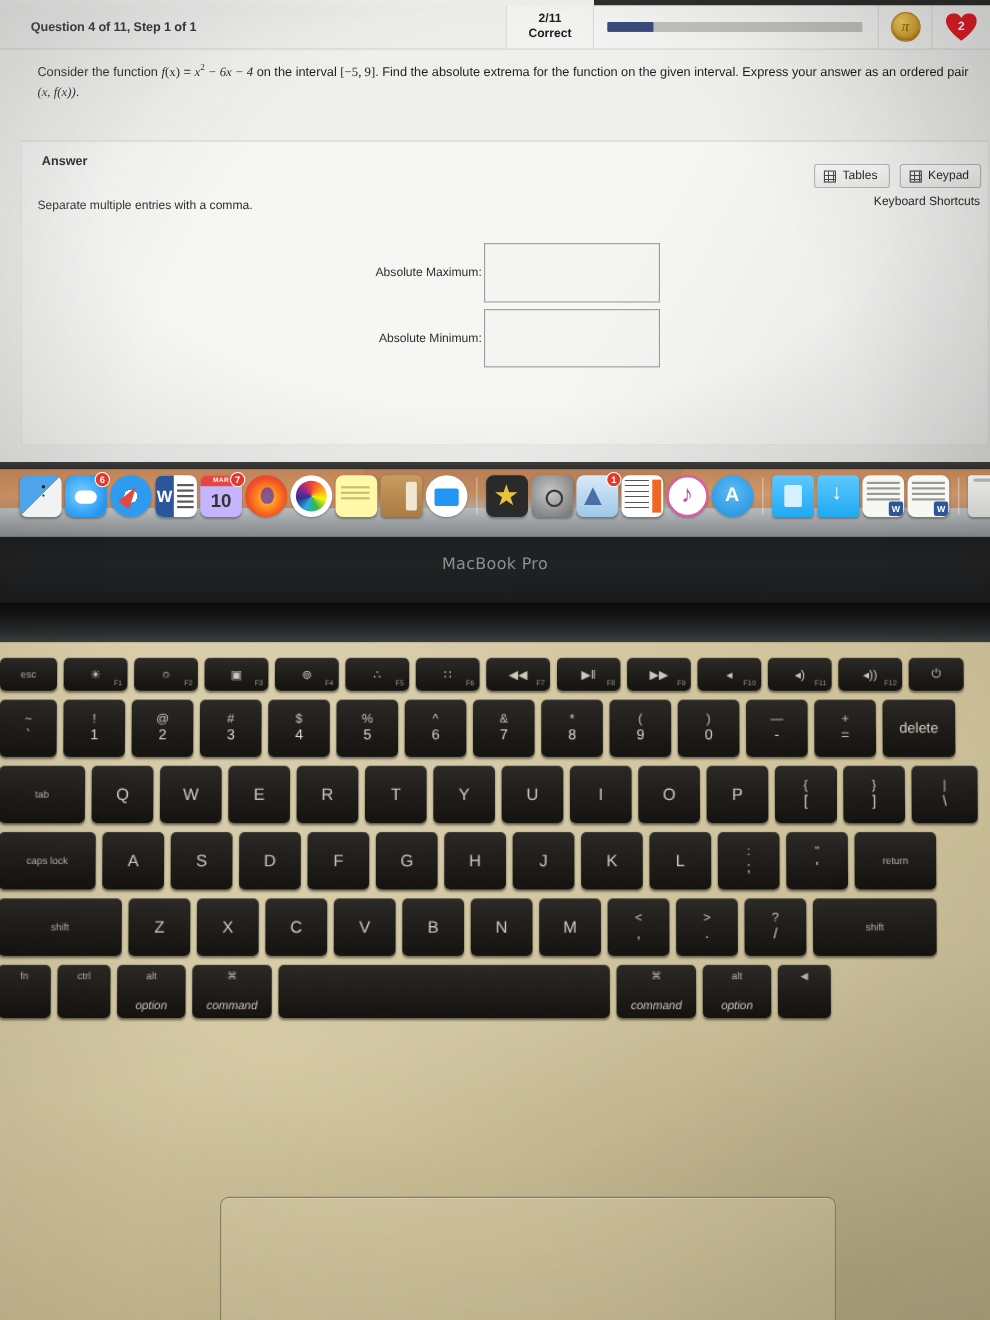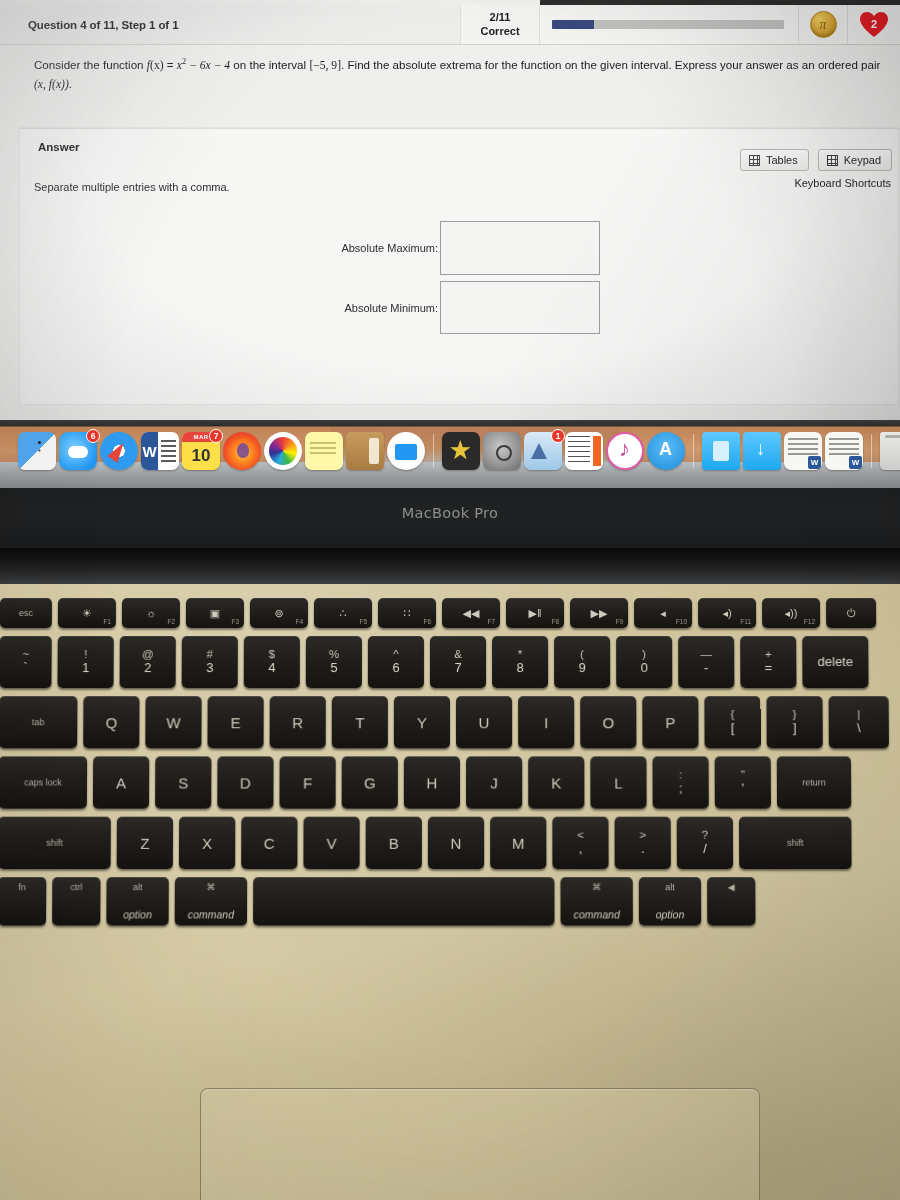--- a/index.html
+++ b/index.html
@@ -220,21 +220,21 @@
   
   .i-finder { background: linear-gradient(135deg,#4fa3e8 0%, #4fa3e8 50%, #f2f2f2 50%, #f2f2f2 100%); }
   .i-finder::after{content:"";position:absolute;left:20px;top:9px;width:3px;height:3px;border-radius:50%;background:#222;box-shadow:0 8px 0 -0.5px #222;}
   .i-messages { background: radial-gradient(circle at 40% 45%, #7fd0ff 0%, #2196f3 75%); border-radius:9px;}
   .i-messages::after{content:"";position:absolute;left:9px;top:14px;width:20px;height:12px;border-radius:7px;background:#fff;}
   .i-safari { background: radial-gradient(circle at 50% 50%, #fff 0 22%, #2e9bee 22% 100%); border-radius:50%;}
   .i-safari::after{content:"";position:absolute;left:12px;top:9px;width:0;height:0;border-left:6px solid transparent;border-right:6px solid transparent;border-bottom:20px solid #e8453c;transform:rotate(34deg);}
   .i-word { background:#fff; display:flex;}
   .i-word::before{content:"W";position:absolute;left:0;top:0;width:17px;height:38px;background:#2b579a;color:#fff;font-size:15px;display:flex;align-items:center;justify-content:center;}
   .i-word::after{content:"";position:absolute;left:20px;top:8px;width:15px;height:2px;background:#5a5a5a;box-shadow:0 5px 0 #5a5a5a,0 10px 0 #5a5a5a,0 15px 0 #5a5a5a,0 20px 0 #5a5a5a;}
-  .i-calendar { background:#fde047; }
+  .i-calendar { background:#c4b5fd; }
   .i-calendar .cal-top{position:absolute;left:0;top:0;width:38px;height:10px;background:#e8453c;color:#fff;font-size:6px;display:flex;align-items:center;justify-content:center;letter-spacing:.4px;}
   .i-calendar .cal-num{position:absolute;left:0;top:10px;width:38px;height:28px;display:flex;align-items:center;justify-content:center;color:#333;font-size:17px;}
   .i-firefox { background: radial-gradient(circle at 52% 55%, #ffd24a 0%, #ff8a1e 32%, #f04e23 62%, #c92d5e 100%); border-radius:50%;}
   .i-firefox::after{content:"";position:absolute;left:14px;top:11px;width:12px;height:15px;border-radius:50% 50% 45% 45%;background:#6a3fa0;opacity:.8;}
   .i-photos { background:#fff; border-radius:50%; }
   .i-photos::after{
     content:"";position:absolute;left:5px;top:5px;width:28px;height:28px;border-radius:50%;
     background: conic-gradient(#ef4136,#f7941e,#fff200,#39b54a,#27aae1,#2e3192,#92278f,#ef4136);
   }
   .i-stickies { background:#fff8a8; }

